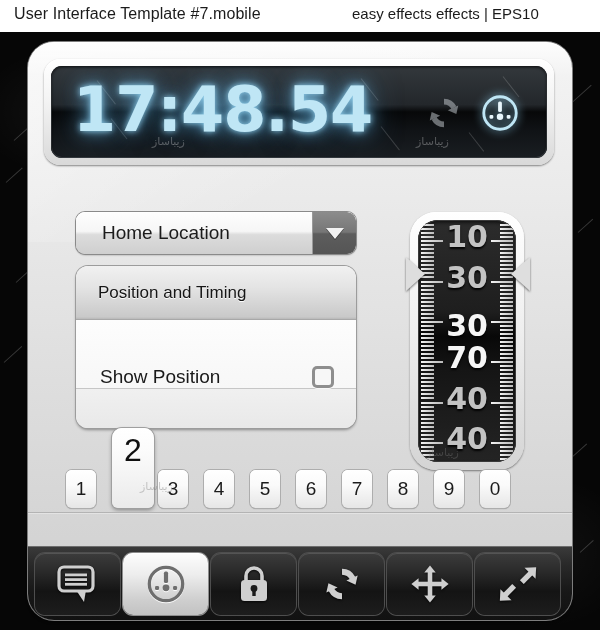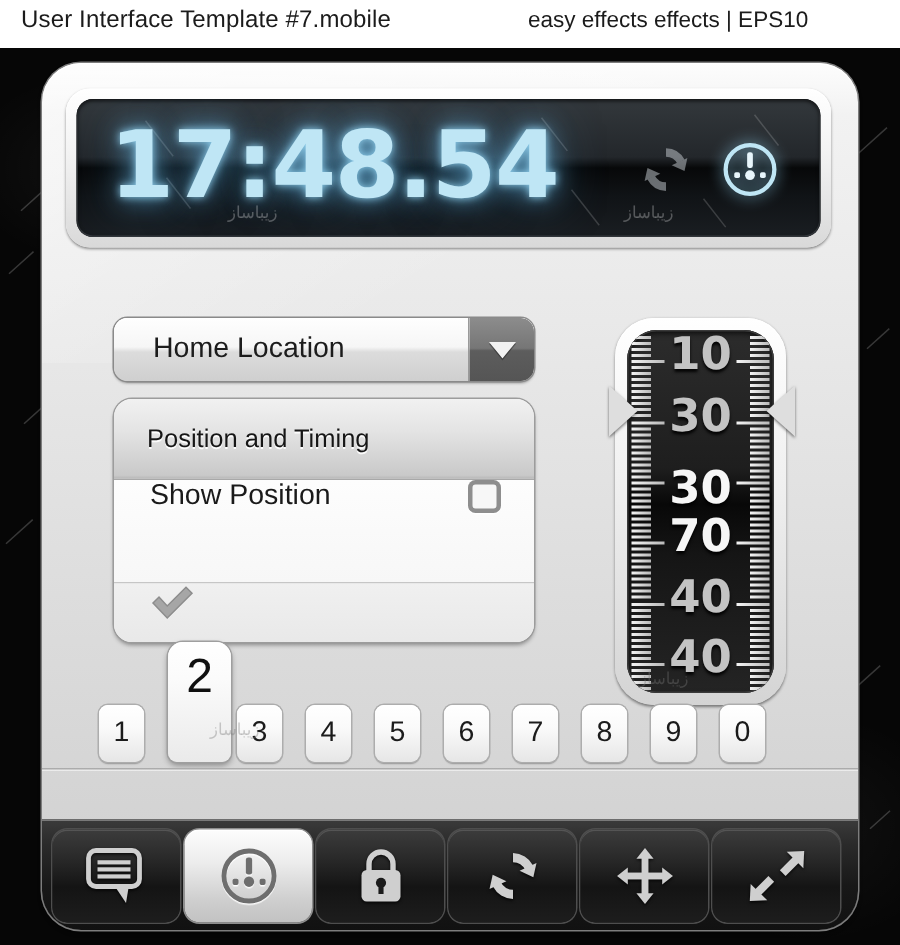--- a/index.html
+++ b/index.html
@@ -148,21 +148,21 @@
   #list-header {
     height: 54px;
     background: linear-gradient(180deg,#f1f1f1 0%,#e4e4e4 40%,#c9c9c9 96%,#b8b8b8 100%);
     border-bottom: 1px solid #a8a8a8;
     display: flex; align-items: center; padding-left: 22px;
     font-size: 17px; color: #161616;
     text-shadow: 0 1px 0 rgba(255,255,255,.9);
   }
   .list-row {
     height: 69px;
-    display: flex; align-items: flex-start;
+    display: flex; align-items: flex-end;
     padding: 0 22px 0 24px;
     font-size: 19px; color: #1a1a1a;
   }
   #list-row-position {
     background: linear-gradient(180deg,#fdfdfd 0%,#f7f7f7 100%);
     border-bottom: 1px solid #c6c6c6;
   }
   #list-row-timing {
     background: linear-gradient(180deg,#f0f0f0 0%,#e3e3e3 100%);
   }

